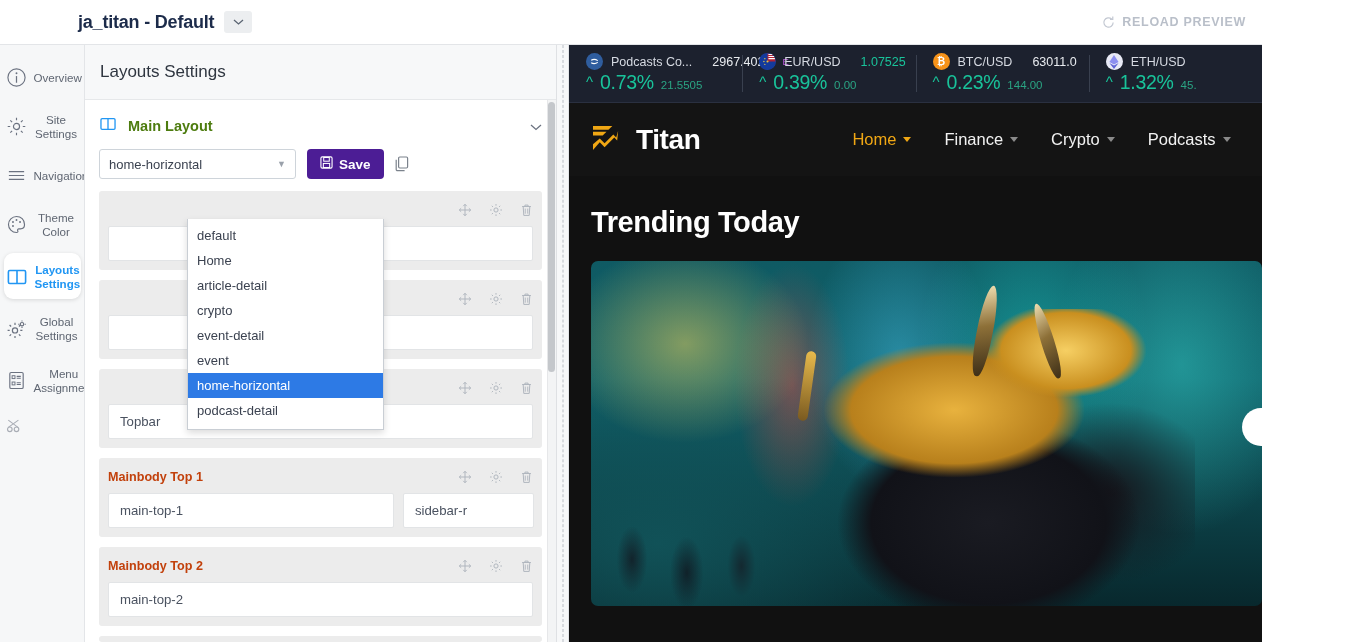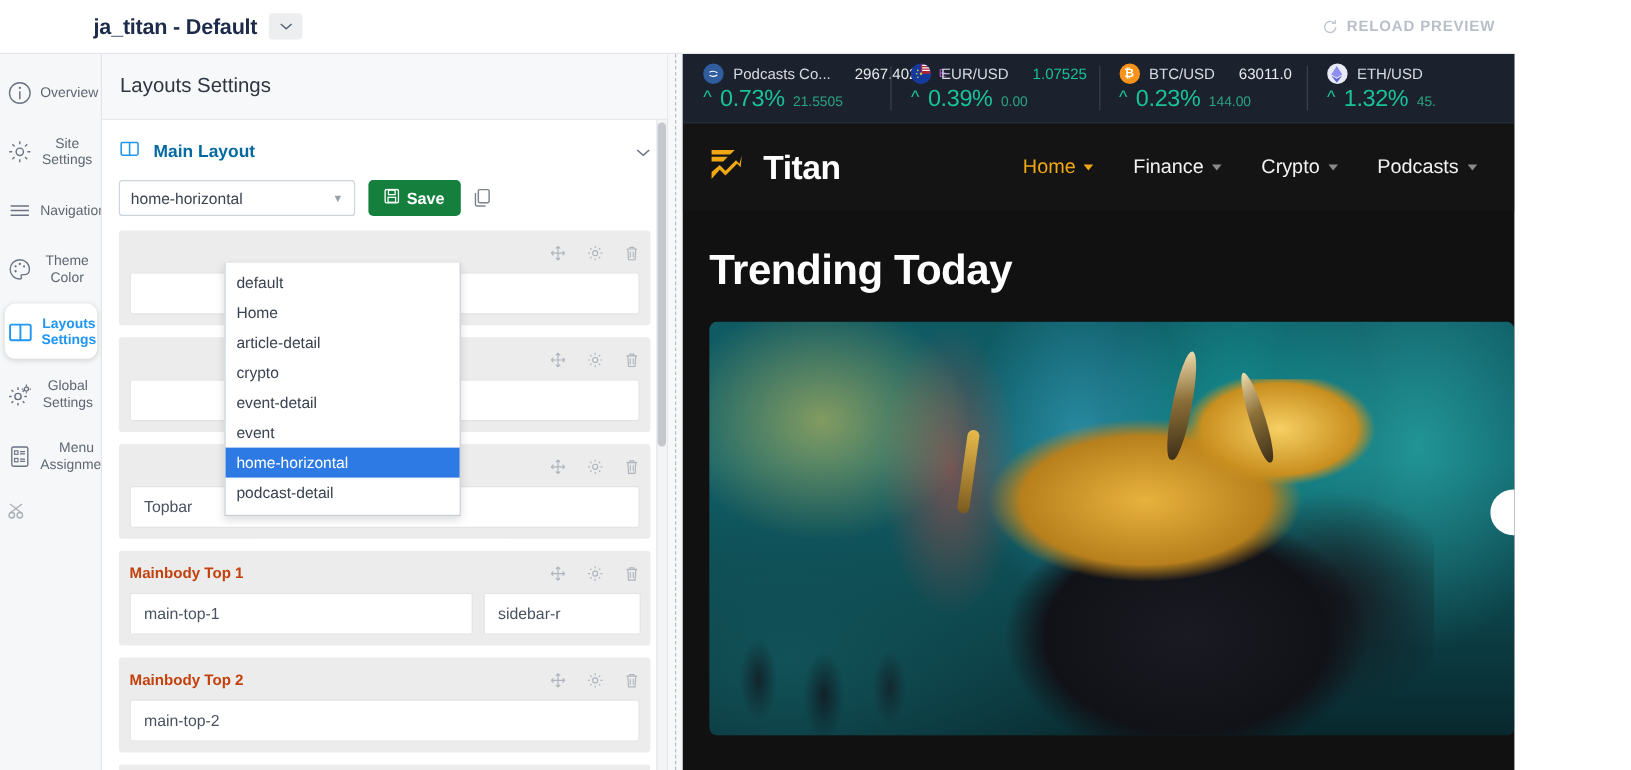--- a/index.html
+++ b/index.html
@@ -60,33 +60,33 @@
   .panel-head {
     height: 55px; flex: 0 0 55px; display: flex; align-items: center; padding-left: 15px;
     font-size: 17px; color: #2f3640; background: #f7f8f9; border-bottom: 1px solid #e6e8ea;
   }
   .panel-scroll { flex: 1 1 auto; overflow: hidden; position: relative; }
 
   .layout-head {
     display: flex; align-items: center; padding: 15px 14px 12px 14px; gap: 11px;
   }
   .layout-head .ml-title {
-    color: #0369a1; font-size: 14.5px; font-weight: bold;
+    color: #4d7c0f; font-size: 14.5px; font-weight: bold;
   }
   .layout-head .chev { margin-left: auto; cursor: pointer; }
 
   .controls { display: flex; align-items: center; gap: 11px; padding: 0 14px 12px 14px; }
   .select-box {
     width: 197px; height: 30px; border: 1px solid #ced4da; border-radius: 3px; background: #fff;
     display: flex; align-items: center; padding: 0 9px; font-size: 13px; color: #3b4250;
     cursor: pointer; position: relative; z-index: 21;
   }
   .select-box .arr { margin-left: auto; color: #9aa1ab; font-size: 9px; }
   .btn-save {
-    height: 30px; background: #15803d; color: #fff; border: none; border-radius: 4px;
+    height: 30px; background: #4c1d95; color: #fff; border: none; border-radius: 4px;
     padding: 0 13px; font-size: 13.5px; font-weight: bold; display: flex; align-items: center;
     gap: 6px; cursor: pointer; font-family: inherit; justify-content: flex-end;
   }
   .copy-ico { cursor: pointer; display: flex; align-items: center; }
 
   
   .dropdown {
     position: absolute; left: 102px; top: 174px; width: 197px; background: #fff;
     border: 1px solid #c9ced4; border-top: none; box-shadow: 0 3px 7px rgba(0,0,0,.14);
     z-index: 25; padding: 4px 0 6px 0;
@@ -172,21 +172,21 @@
     white-space: nowrap;
   }
   .menu-item.active { color: #f0a714; }
   .menu-item .dn {
     width: 0; height: 0; border-left: 4.5px solid transparent; border-right: 4.5px solid transparent;
     border-top: 5px solid currentColor; display: inline-block;
   }
 
   .hero-wrap { padding: 30px 0 0 22px; position: relative; }
   .hero-title {
-    color: #fff; font-size: 35px; font-weight: bold; letter-spacing: -0.4px; margin-bottom: 22px;
+    color: #fff; font-size: 29px; font-weight: bold; letter-spacing: -0.4px; margin-bottom: 22px;
   }
   .hero-img {
     height: 345px; border-radius: 7px; margin-right: 0; position: relative; overflow: hidden;
     background:
       radial-gradient(ellipse 200px 160px at 14% 24%, rgba(245,215,90,.50), transparent 62%),
       radial-gradient(ellipse 90px 190px at 30% 36%, rgba(235,70,60,.45), transparent 64%),
       radial-gradient(ellipse 140px 210px at 46% 28%, rgba(70,190,230,.45), transparent 66%),
       radial-gradient(ellipse 170px 230px at 66% 26%, rgba(30,210,200,.42), transparent 68%),
       radial-gradient(ellipse 190px 250px at 88% 30%, rgba(60,225,215,.40), transparent 68%),
       radial-gradient(ellipse 420px 260px at 10% 82%, rgba(18,86,92,.85), transparent 70%),

